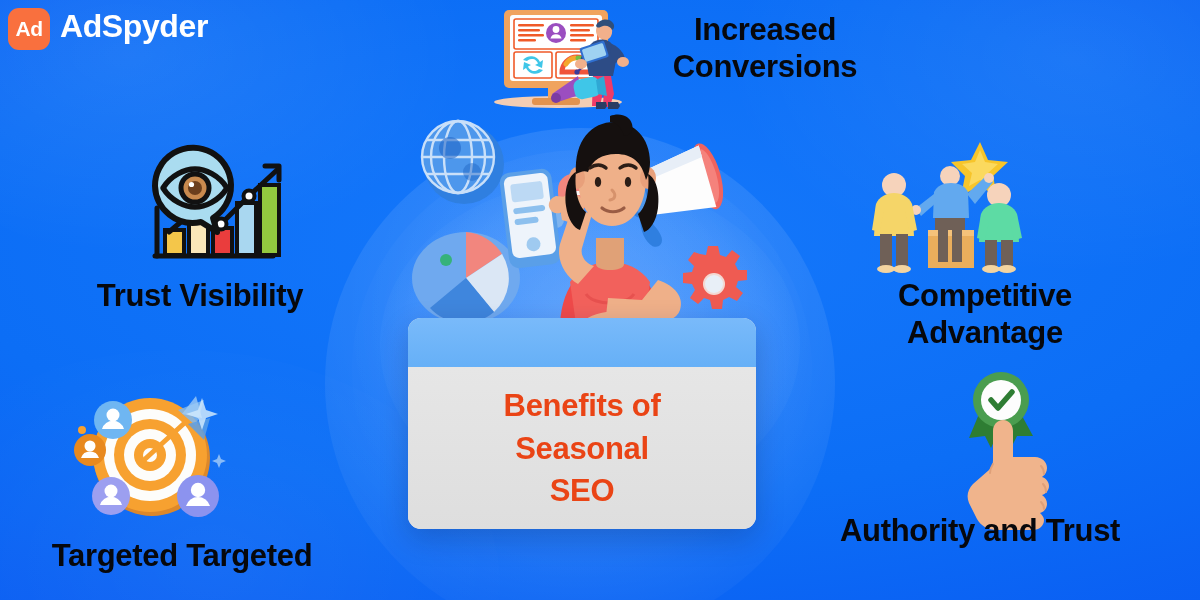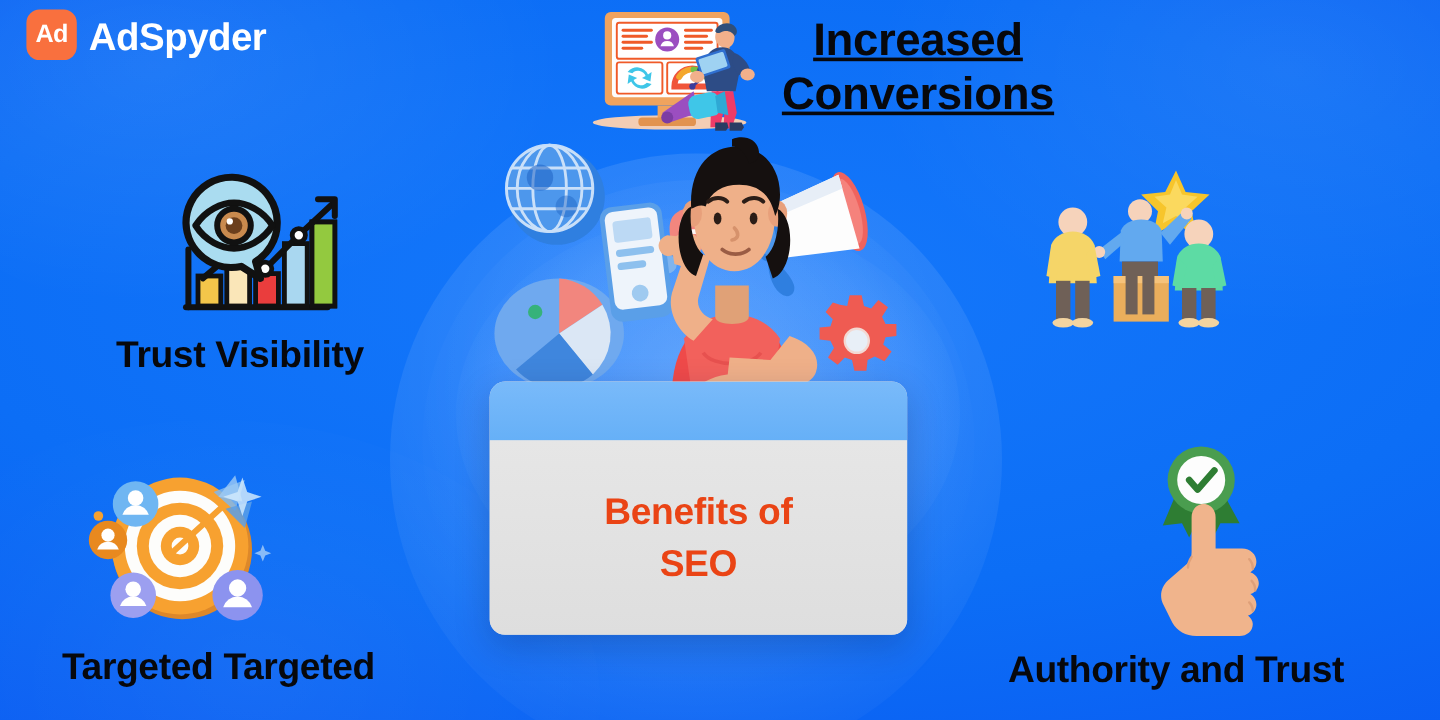--- a/index.html
+++ b/index.html
@@ -30,38 +30,38 @@
   .center-circle-2{
     position:absolute;left:352px;top:150px;width:460px;height:440px;border-radius:50%;
     background:radial-gradient(circle at 50% 40%, rgba(255,255,255,.12), rgba(255,255,255,0) 72%);
   }
   .platform{
     position:absolute;left:380px;top:180px;width:420px;height:330px;border-radius:50%;
     background:radial-gradient(ellipse at 50% 50%, rgba(120,180,255,.40), rgba(120,180,255,.16) 60%, rgba(120,180,255,0) 78%);
   }
 
   
-  .logo{position:absolute;left:22px;top:8px;display:flex;align-items:flex-end;gap:10px;}
+  .logo{position:absolute;left:8px;top:8px;display:flex;align-items:flex-start;gap:10px;}
   .logo-mark{
     width:42px;height:42px;border-radius:11px;background:#f9703e;
     display:flex;align-items:center;justify-content:center;
     font-weight:700;font-size:21px;color:#fff;letter-spacing:-.5px;
   }
   .logo-text{color:#fff;font-size:32px;font-weight:700;letter-spacing:-.4px;}
 
   
   .label{
     position:absolute;color:#07080c;font-weight:700;letter-spacing:-.3px;
     line-height:1.18;text-align:center;
   }
-  .lbl-conv{left:620px;top:12px;width:290px;font-size:38px;text-decoration:underline;}
+  .lbl-conv{left:620px;top:12px;width:290px;font-size:31px;}
   .lbl-high{left:55px;top:278px;width:290px;font-size:31px;}
   .lbl-targ{left:22px;top:538px;width:320px;font-size:31px;}
   .lbl-comp{left:835px;top:278px;width:300px;font-size:31px;}
-  .lbl-auth{left:795px;top:540px;width:370px;font-size:31px;}
+  .lbl-auth{left:795px;top:513px;width:370px;font-size:31px;}
 
   
   .card{
     position:absolute;left:408px;top:318px;width:348px;height:211px;
     border-radius:13px;overflow:hidden;
     box-shadow:0 10px 28px rgba(0,20,70,.22);
     background:#e4e4e4;
   }
   .card-head{height:49px;background:linear-gradient(180deg,#79bafa,#66b0f7);}
   .card-body{
@@ -245,20 +245,21 @@
       <circle cx="131" cy="57" r="12" fill="#f6d3bb"></circle>
       <path d="M113 76c3-7 10-11 18-11s15 4 18 11l2 28h-40z" fill="#5ddba4"></path>
       <path d="M113 76 L109 100 l8 2 4 -18z" fill="#5ddba4"></path>
       <path d="M149 76 L154 100 l-8 2 -4 -18z" fill="#5ddba4"></path>
       <path d="M117 102h12v28h-12z" fill="#6f6057"></path>
       <path d="M133 102h12v28h-12z" fill="#6f6057"></path>
       <ellipse cx="123" cy="131" rx="9" ry="4" fill="#f3d4a0"></ellipse>
       <ellipse cx="139" cy="131" rx="9" ry="4" fill="#f3d4a0"></ellipse>
     </svg>
   </div>
+  <div class="label lbl-comp">Competitive Advantage</div>
 
   <div class="icon-wrap" style="left:955px;top:362px;">
     <svg width="120" height="165" viewBox="0 0 120 165">
 
       <path d="M24 52 L14 76 l16 -2 6 12 12 -26z" fill="#2e7d33"></path>
       <path d="M66 52 L78 74 l-16 0 -6 12 -12 -26z" fill="#2e7d33"></path>
       <circle cx="46" cy="38" r="28" fill="#4a9d4f"></circle>
       <circle cx="46" cy="38" r="20" fill="#fdfdfd"></circle>
       <path d="M36 38 l7 8 14 -16" fill="none" stroke="#2e7d33" stroke-width="5.5" stroke-linecap="round" stroke-linejoin="round"></path>
 
@@ -359,17 +360,18 @@
 
       <path d="M202 78 c4 4 4 9 -2 10" fill="none" stroke="#d6926c" stroke-width="3" stroke-linecap="round"></path>
       <path d="M192 96 c6 5 16 5 22 0" fill="none" stroke="#9a5c44" stroke-width="3.2" stroke-linecap="round"></path>
     </svg>
   </div>
 
   <div class="card">
     <div class="card-head"></div>
     <div class="card-body">
       <div>Benefits of</div>
+      <div>Seasonal</div>
       <div>SEO</div>
     </div>
   </div>
 
 </div>
 
 </body></html>

